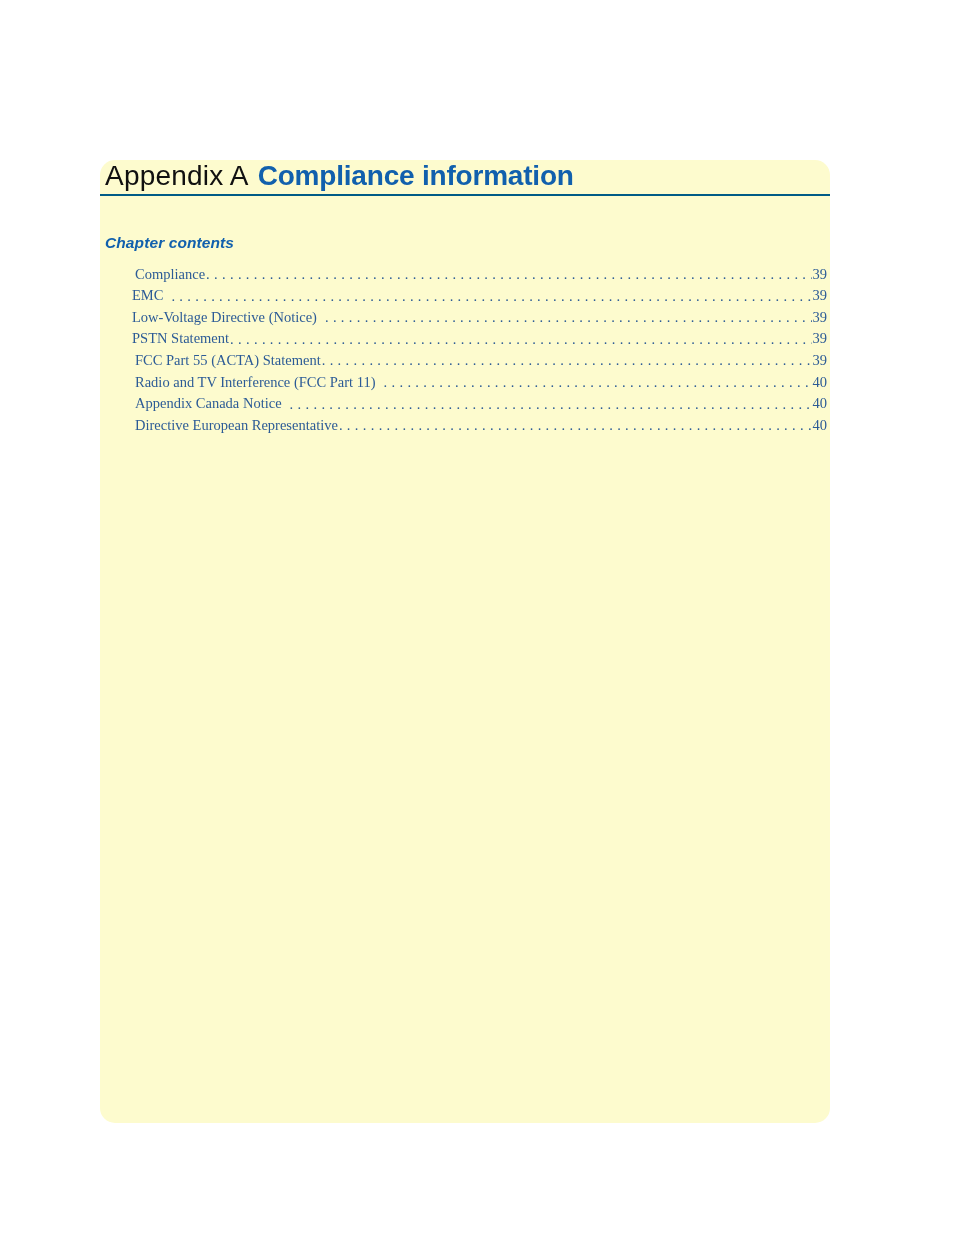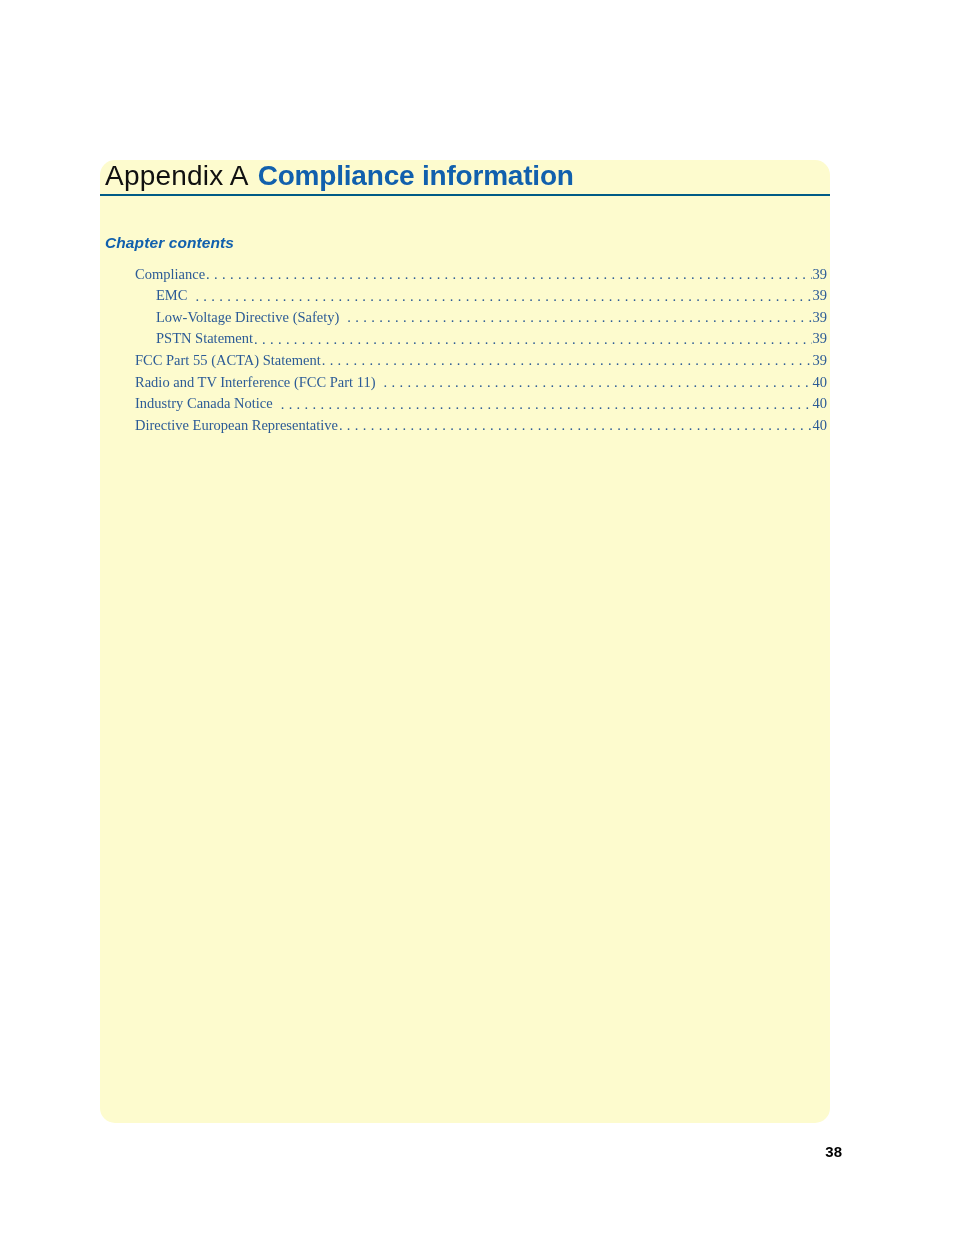--- a/index.html
+++ b/index.html
@@ -95,21 +95,21 @@
     display: flex;
     align-items: flex-end;
     height: 21.6px;
     font-family: "Liberation Serif", serif;
     font-size: 14.5px;
     color: #2c5b96;
     white-space: nowrap;
     overflow: hidden;
   }
   .toc-row.lvl1 { padding-left: 35px; }
-  .toc-row.lvl2 { padding-left: 56px; }
+  .toc-row.lvl2 { padding-left: 32px; }
 
   .toc-label {
     flex: 0 0 auto;
   }
   .toc-dots {
     flex: 1 1 auto;
     overflow: hidden;
     margin: 0 1px;
     position: relative;
     height: 14px;
@@ -168,21 +168,21 @@
           <span class="toc-dots"></span>
           <span class="toc-page">39</span>
         </div>
         <div class="toc-row lvl2">
           <span class="toc-label">EMC</span>
           <span class="toc-gap"></span>
           <span class="toc-dots"></span>
           <span class="toc-page">39</span>
         </div>
         <div class="toc-row lvl2">
-          <span class="toc-label">Low-Voltage Directive (Safety)</span>
+          <span class="toc-label">Low-Voltage Directive (Notice)</span>
           <span class="toc-gap"></span>
           <span class="toc-dots"></span>
           <span class="toc-page">39</span>
         </div>
         <div class="toc-row lvl2">
           <span class="toc-label">PSTN Statement</span>
           <span class="toc-dots"></span>
           <span class="toc-page">39</span>
         </div>
         <div class="toc-row lvl1">
@@ -190,29 +190,28 @@
           <span class="toc-dots"></span>
           <span class="toc-page">39</span>
         </div>
         <div class="toc-row lvl1">
           <span class="toc-label">Radio and TV Interference (FCC Part 11)</span>
           <span class="toc-gap"></span>
           <span class="toc-dots"></span>
           <span class="toc-page">40</span>
         </div>
         <div class="toc-row lvl1">
-          <span class="toc-label">Industry Canada Notice</span>
+          <span class="toc-label">Appendix Canada Notice</span>
           <span class="toc-gap"></span>
           <span class="toc-dots"></span>
           <span class="toc-page">40</span>
         </div>
         <div class="toc-row lvl1">
           <span class="toc-label">Directive European Representative</span>
           <span class="toc-dots"></span>
           <span class="toc-page">40</span>
         </div>
       </div>
 
   </div>
 
-  <div class="footer-page-number">38</div>
 
 </div>
 
 </body></html>

